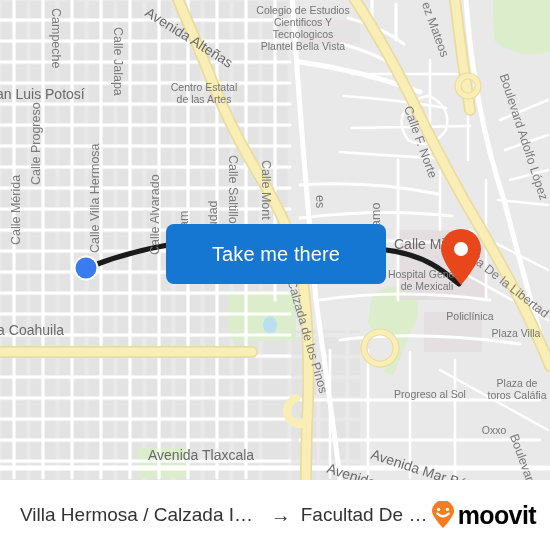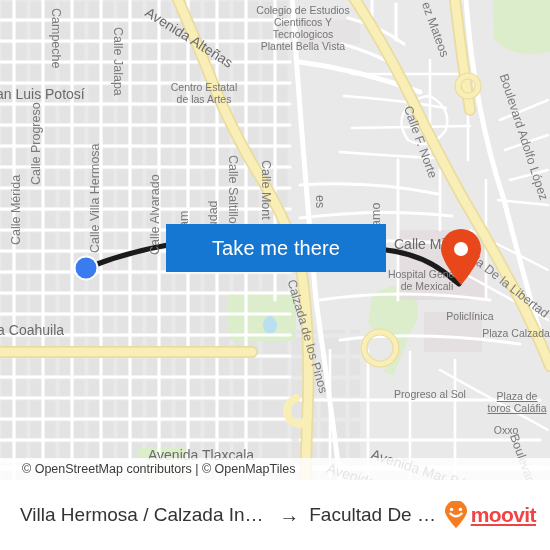--- a/index.html
+++ b/index.html
@@ -40,23 +40,23 @@
     display: flex; align-items: center;
     padding-left: 22px;
     font-size: 12.5px; color: #3a3a3a;
     background: rgba(255,255,255,0.82);
   }
 
   
   #cta {
     position: absolute;
     left: 166px; top: 224px;
-    width: 220px; height: 48px;
+    width: 220px; height: 60px;
     background: #1577d2;
-    border-radius: 0;
+    border-radius: 8px;
     color: #ffffff;
     font-size: 20px;
     display: flex; align-items: center; justify-content: center;
     letter-spacing: .1px;
     cursor: pointer;
     z-index: 40;
   }
 
   
   #footer {
@@ -72,21 +72,21 @@
     font-size: 19px; color: #333333;
     gap: 10px;
   }
   .endpoint {
     overflow: hidden; text-overflow: ellipsis; white-space: nowrap;
   }
   #ep-from { max-width: 262px; flex: 0 1 auto; }
   #ep-to   { max-width: 160px; flex: 0 1 auto; }
   #arrow { font-size: 20px; color: #333; flex: none; }
   #brand { display: flex; align-items: center; gap: 2px; flex: none; }
-  #brand-text { font-size: 21px; font-weight: bold; color: #ef4444; letter-spacing: -.6px; text-decoration: underline; }
+  #brand-text { font-size: 25px; font-weight: bold; color: #000000; letter-spacing: -.6px; }
 </style>
 </head>
 <body>
 
 <div id="app">
 
   <div id="map">
 
     <svg width="550" height="480" viewBox="0 0 550 480">
       <defs>
@@ -235,24 +235,24 @@
       <g fill="none" stroke="#1b1b1b" stroke-width="5.2" stroke-linecap="round">
         <path d="M92 266 Q128 252 168 245"></path>
         <path d="M386 250 Q420 254 444 272 L459 284"></path>
       </g>
     </svg>
 
     <div class="maplabel lbl-poi" style="left:204px;top:81px;transform:translateX(-50%);">Centro Estatal<br>de las Artes</div>
     <div class="maplabel lbl-poi" style="left:303px;top:4px;transform:translateX(-50%);">Colegio de Estudios<br>Cientificos Y<br>Tecnologicos<br>Plantel Bella Vista</div>
     <div class="maplabel lbl-poi" style="left:427px;top:268px;transform:translateX(-50%);">Hospital General<br>de Mexicali</div>
     <div class="maplabel lbl-poi" style="left:470px;top:310px;transform:translateX(-50%);">Policlínica</div>
-    <div class="maplabel lbl-poi" style="left:516px;top:327px;transform:translateX(-50%);">Plaza Calzada</div>
+    <div class="maplabel lbl-poi" style="left:516px;top:327px;transform:translateX(-50%);">Plaza Villa</div>
     <div class="maplabel lbl-poi" style="left:430px;top:388px;transform:translateX(-50%);">Progreso al Sol</div>
-    <div class="maplabel lbl-poi" style="left:517px;top:390px;transform:translateX(-50%);text-decoration:underline;">Plaza de<br>toros Caláfia</div>
-    <div class="maplabel lbl-poi" style="left:506px;top:424px;transform:translateX(-50%);">Oxxo</div>
+    <div class="maplabel lbl-poi" style="left:517px;top:377px;transform:translateX(-50%);">Plaza de<br>toros Caláfia</div>
+    <div class="maplabel lbl-poi" style="left:480px;top:424px;transform:translateX(-50%);padding-left:28px;">Oxxo</div>
 
     <div class="maplabel lbl-street" style="left:9px;top:245px;transform:rotate(-90deg);transform-origin:0 0;">Calle Mérida</div>
     <div class="maplabel lbl-street" style="left:63px;top:8px;transform:rotate(90deg);transform-origin:0 0;">Campeche</div>
     <div class="maplabel lbl-street" style="left:125px;top:27px;transform:rotate(90deg);transform-origin:0 0;">Calle Jalapa</div>
     <div class="maplabel lbl-street" style="left:29px;top:185px;transform:rotate(-90deg);transform-origin:0 0;">Calle Progreso</div>
     <div class="maplabel lbl-street-lg" style="left:-4px;top:86px;">an Luis Potosí</div>
     <div class="maplabel lbl-street-lg" style="left:-6px;top:322px;">la Coahuila</div>
     <div class="maplabel lbl-street" style="left:88px;top:253px;transform:rotate(-90deg);transform-origin:0 0;">Calle Villa Hermosa</div>
     <div class="maplabel lbl-street" style="left:148px;top:255px;transform:rotate(-90deg);transform-origin:0 0;">Calle Alvarado</div>
     <div class="maplabel lbl-street" style="left:177px;top:266px;transform:rotate(-90deg);transform-origin:0 0;">Calle Tam</div>
@@ -277,23 +277,20 @@
       <g>
         <circle cx="86" cy="268" r="12.5" fill="#ffffff"></circle>
         <circle cx="86" cy="268" r="10.5" fill="#3a7bf0"></circle>
       </g>
       <g>
         <path d="M461 285 C461 285 441 262 441 249 a20 20 0 1 1 40 0 C481 262 461 285 461 285 Z" fill="#e8471b"></path>
         <circle cx="461" cy="249" r="7" fill="#ffffff"></circle>
       </g>
     </svg>
 
-    <div id="attrib">
-      <span>© OpenStreetMap contributors | © OpenMapTiles</span>
-    </div>
   </div>
 
   <div id="cta">
     <span>Take me there</span>
   </div>
 
   <div id="footer">
     <div id="route-summary">
       <span class="endpoint" id="ep-from">Villa Hermosa / Calzada Indepe…</span>
       <span id="arrow">→</span>

